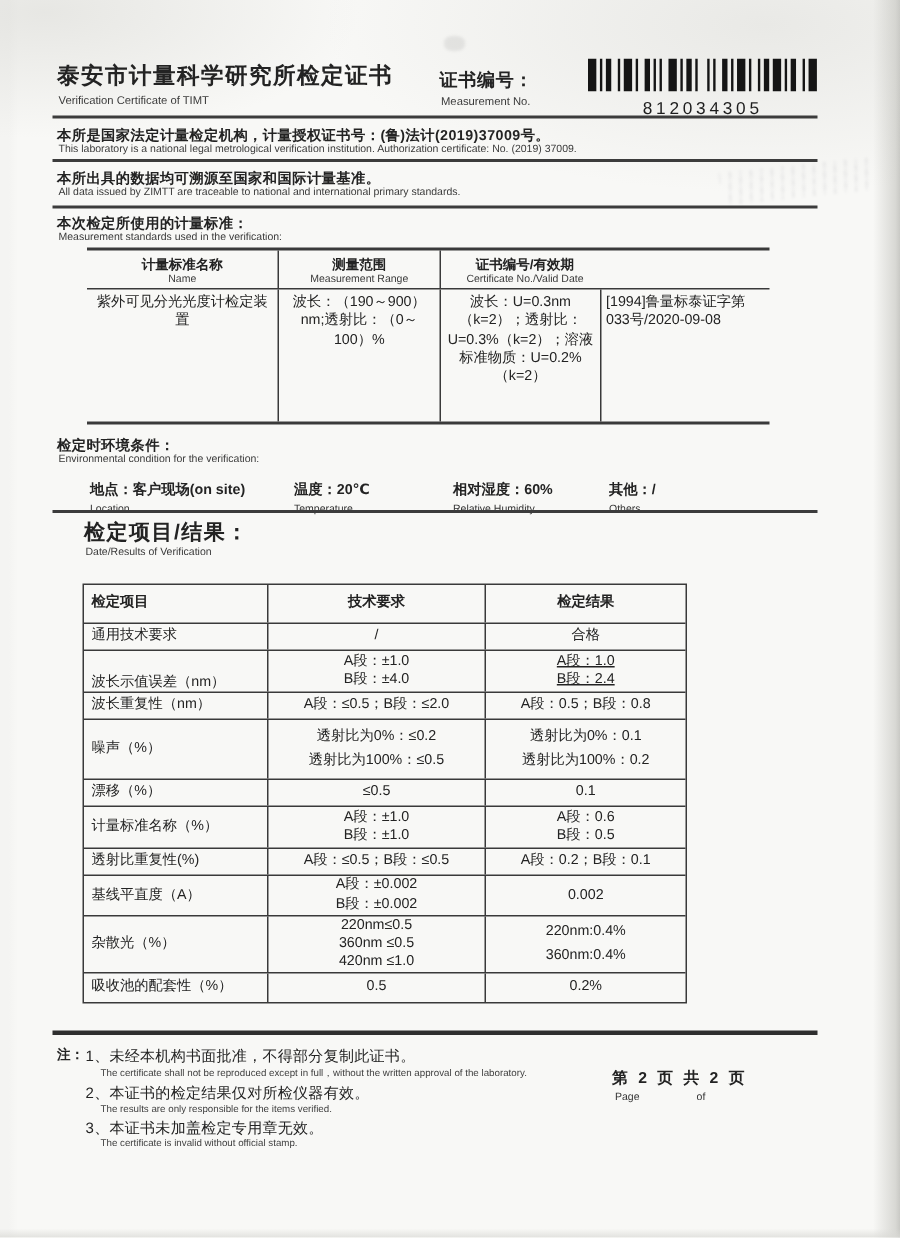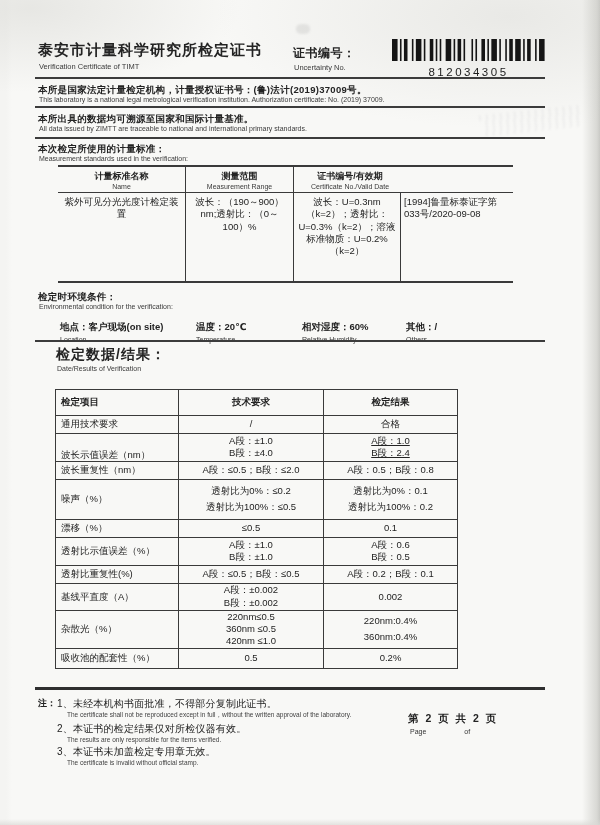--- a/index.html
+++ b/index.html
@@ -67,21 +67,21 @@
     background:repeating-linear-gradient(95deg, rgba(110,110,125,.5) 0 1px, rgba(0,0,0,0) 1px 7px);}
   #smudge2{left:296px;top:24px;width:14px;height:10px;background:rgba(120,120,120,.5);border-radius:40%;}
   #edge-bottom{position:absolute;left:0;bottom:0;width:100%;height:6px;background:linear-gradient(0deg,#d9d9d5,rgba(0,0,0,0));opacity:.7;}
 </style>
 </head>
 <body>
 
 <div class="abs" id="title-cn">泰安市计量科学研究所检定证书</div>
 <div class="abs en" id="title-en">Verification Certificate of TIMT</div>
 <div class="abs" id="certno-cn">证书编号：</div>
-<div class="abs en" id="certno-en">Uncertainty No.</div>
+<div class="abs en" id="certno-en">Measurement No.</div>
 <div class="abs" id="barcode-wrap">
   <svg id="barcode-svg" width="153" height="22" xmlns="http://www.w3.org/2000/svg">
       <rect x="0" y="0" width="5.561038961038961" height="22" fill="#151515"></rect>
       <rect x="7.9480519480519485" y="0" width="1.587012987012987" height="22" fill="#151515"></rect>
       <rect x="11.922077922077923" y="0" width="3.5740259740259743" height="22" fill="#151515"></rect>
       <rect x="19.870129870129873" y="0" width="1.587012987012987" height="22" fill="#151515"></rect>
       <rect x="23.844155844155846" y="0" width="5.561038961038961" height="22" fill="#151515"></rect>
       <rect x="31.792207792207794" y="0" width="1.587012987012987" height="22" fill="#151515"></rect>
       <rect x="37.753246753246756" y="0" width="3.5740259740259743" height="22" fill="#151515"></rect>
       <rect x="43.714285714285715" y="0" width="1.587012987012987" height="22" fill="#151515"></rect>
@@ -157,21 +157,21 @@
       <div><span class="env-label">相对湿度：</span><span class="env-value">60%</span></div>
       <div class="env-en">Relative Humidity</div>
     </div>
     <div class="abs" style="left: 406px; top: 316px;">
       <div><span class="env-label">其他：</span><span class="env-value">/</span></div>
       <div class="env-en">Others</div>
     </div>
   </div>
 <div class="rule" style="left:35px;top:340px;width:510px;height:2px;"></div>
 
-<div class="abs" id="res-head-cn">检定数据/结果：</div>
+<div class="abs" id="res-head-cn">检定项目/结果：</div>
 <div class="abs en" id="res-head-en">Date/Results of Verification</div>
 
 <div class="abs" id="rt">
     <div class="rt-row rt-header" style="height: 25px;">
       <div class="rt-cell rt-c0" style="width: 122px;">检定项目</div>
       <div class="rt-cell rt-c1" style="width: 145px;">技术要求</div>
       <div class="rt-cell rt-c2" style="width: 134px;">检定结果</div>
     </div>
     <div class="rt-row" style="height: 18px;">
       <div class="rt-cell rt-c0" style="width: 122px;">通用技术要求</div>
@@ -216,21 +216,21 @@
     <div class="rt-row" style="height: 18px;">
       <div class="rt-cell rt-c0" style="width: 122px;">漂移（%）</div>
       <div class="rt-cell rt-c1" style="width: 145px;">
         <div>≤0.5</div>
       </div>
       <div class="rt-cell rt-c2" style="width: 134px;">
         <div>0.1</div>
       </div>
     </div>
     <div class="rt-row" style="height: 28px;">
-      <div class="rt-cell rt-c0" style="width: 122px;">透射比示值误差（%）</div>
+      <div class="rt-cell rt-c0" style="width: 122px;">计量标准名称（%）</div>
       <div class="rt-cell rt-c1" style="width: 145px;">
         <div>A段：±1.0</div>
         <div>B段：±1.0</div>
       </div>
       <div class="rt-cell rt-c2" style="width: 134px;">
         <div>A段：0.6</div>
         <div>B段：0.5</div>
       </div>
     </div>
     <div class="rt-row" style="height: 18px;">

